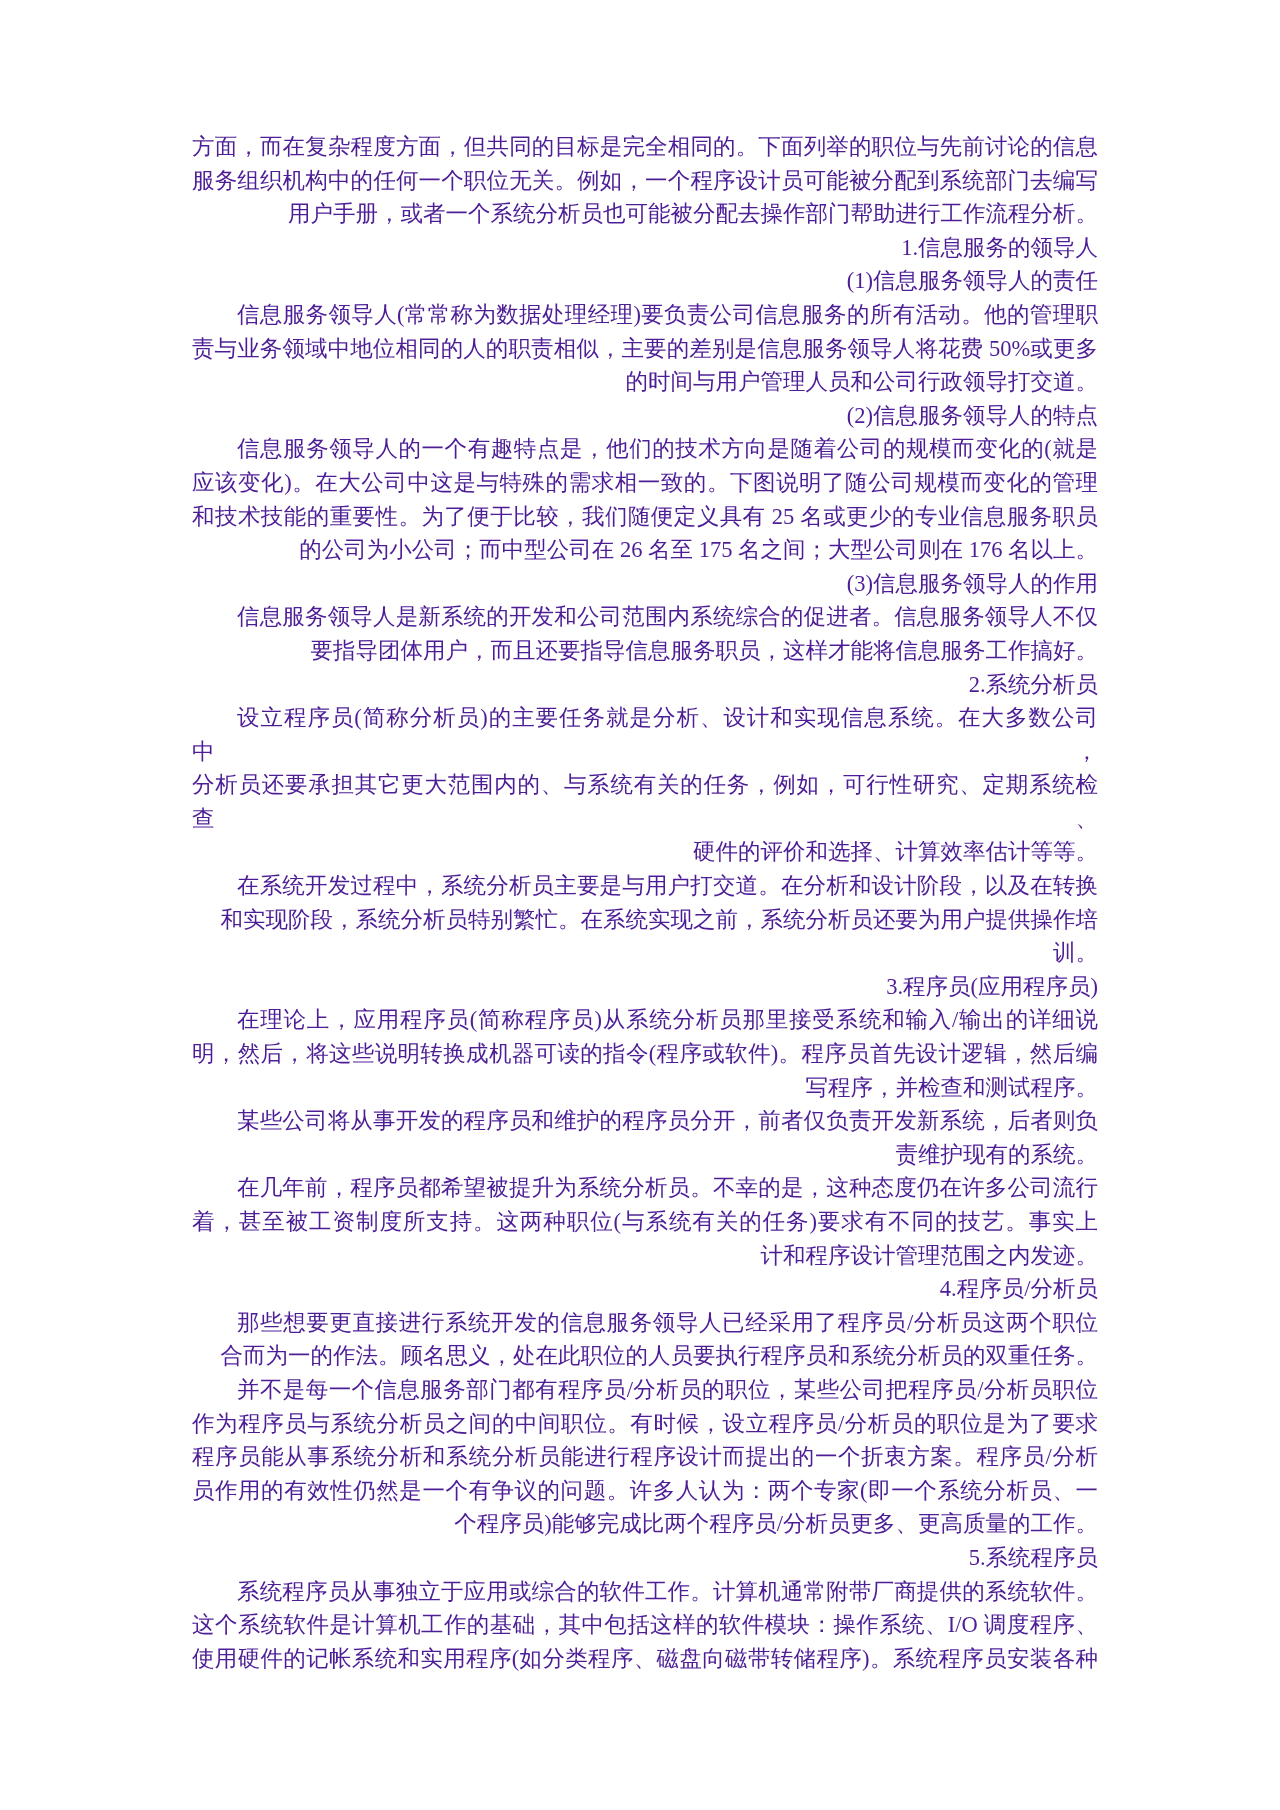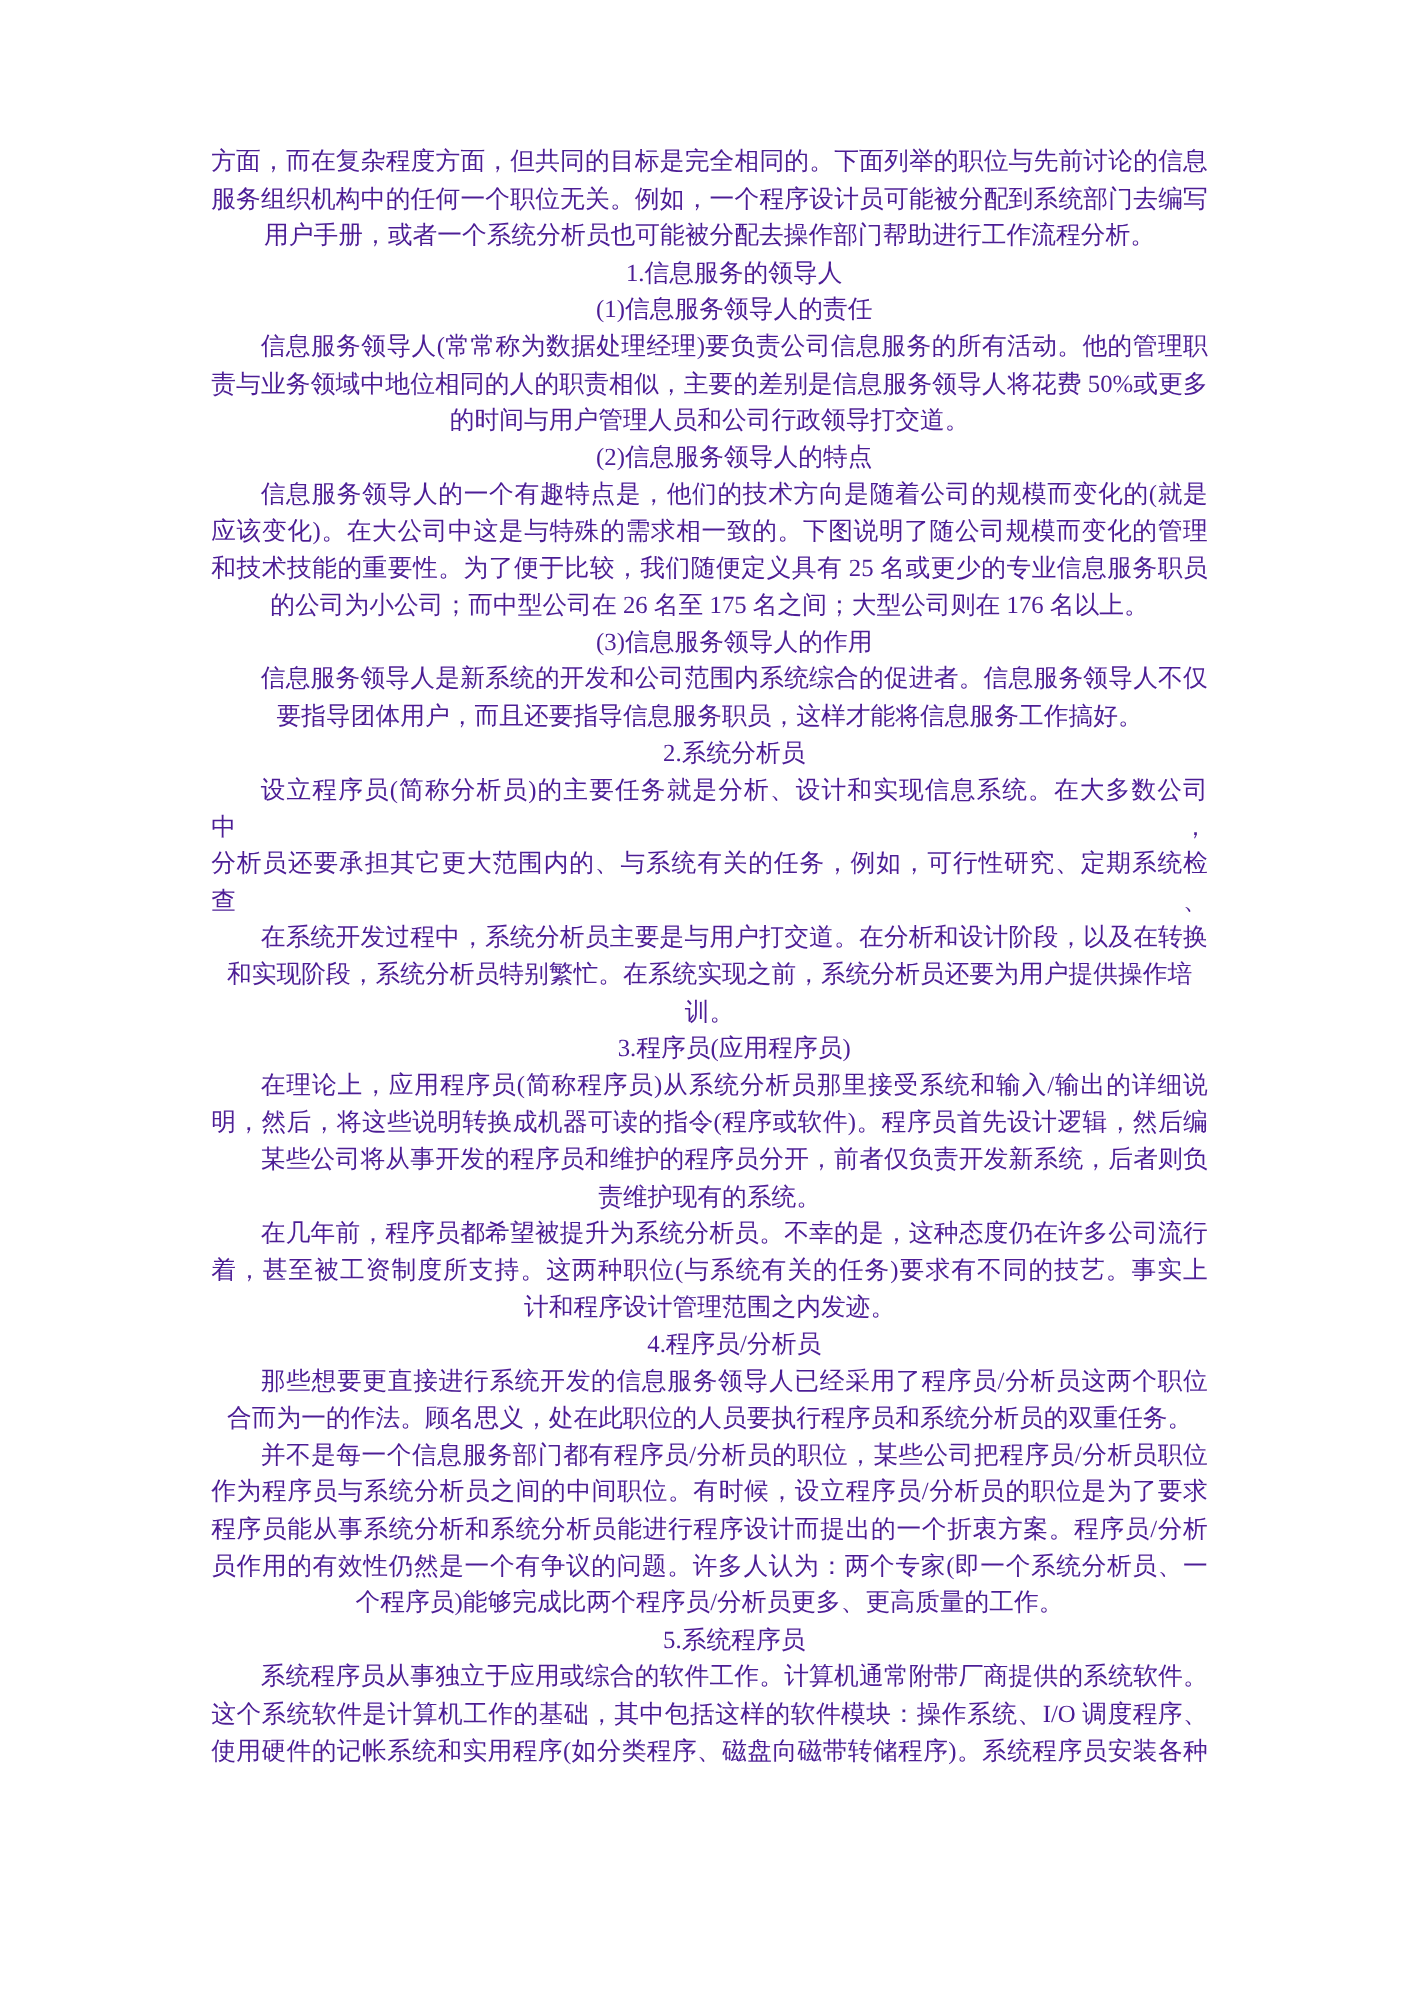--- a/index.html
+++ b/index.html
@@ -26,21 +26,21 @@
     top: 130px;
     left: 192px;
     width: 906px;
     color: #1c1c1c;
     font-size: 22.5px;
     line-height: 33.6px;
     letter-spacing: 0;
   }
   .line {
     white-space: pre-wrap;
-    text-align: center;
+    text-align: right;
   }
   
   .line.j {
     text-align: justify;
     text-align-last: justify;
     text-justify: inter-character;
   }
   
   .line.ind {
     text-indent: 2em;
@@ -63,25 +63,27 @@
       <div class="line ind j">信息服务领导人的一个有趣特点是，他们的技术方向是随着公司的规模而变化的(就是</div>
       <div class="line j">应该变化)。在大公司中这是与特殊的需求相一致的。下图说明了随公司规模而变化的管理</div>
       <div class="line j">和技术技能的重要性。为了便于比较，我们随便定义具有 25 名或更少的专业信息服务职员</div>
       <div class="line">的公司为小公司；而中型公司在 26 名至 175 名之间；大型公司则在 176 名以上。</div>
       <div class="line ind">(3)信息服务领导人的作用</div>
       <div class="line ind j">信息服务领导人是新系统的开发和公司范围内系统综合的促进者。信息服务领导人不仅</div>
       <div class="line">要指导团体用户，而且还要指导信息服务职员，这样才能将信息服务工作搞好。</div>
       <div class="line ind">2.系统分析员</div>
       <div class="line ind j">设立程序员(简称分析员)的主要任务就是分析、设计和实现信息系统。在大多数公司中，</div>
       <div class="line j">分析员还要承担其它更大范围内的、与系统有关的任务，例如，可行性研究、定期系统检查、</div>
+      <div class="line">硬件的评价和选择、计算效率估计等等。</div>
       <div class="line ind j">在系统开发过程中，系统分析员主要是与用户打交道。在分析和设计阶段，以及在转换</div>
       <div class="line">和实现阶段，系统分析员特别繁忙。在系统实现之前，系统分析员还要为用户提供操作培训。</div>
       <div class="line ind">3.程序员(应用程序员)</div>
       <div class="line ind j">在理论上，应用程序员(简称程序员)从系统分析员那里接受系统和输入/输出的详细说</div>
       <div class="line j">明，然后，将这些说明转换成机器可读的指令(程序或软件)。程序员首先设计逻辑，然后编</div>
+      <div class="line">写程序，并检查和测试程序。</div>
       <div class="line ind j">某些公司将从事开发的程序员和维护的程序员分开，前者仅负责开发新系统，后者则负</div>
       <div class="line">责维护现有的系统。</div>
       <div class="line ind j">在几年前，程序员都希望被提升为系统分析员。不幸的是，这种态度仍在许多公司流行</div>
       <div class="line j">着，甚至被工资制度所支持。这两种职位(与系统有关的任务)要求有不同的技艺。事实上</div>
       <div class="line">计和程序设计管理范围之内发迹。</div>
       <div class="line ind">4.程序员/分析员</div>
       <div class="line ind j">那些想要更直接进行系统开发的信息服务领导人已经采用了程序员/分析员这两个职位</div>
       <div class="line">合而为一的作法。顾名思义，处在此职位的人员要执行程序员和系统分析员的双重任务。</div>
       <div class="line ind j">并不是每一个信息服务部门都有程序员/分析员的职位，某些公司把程序员/分析员职位</div>
       <div class="line j">作为程序员与系统分析员之间的中间职位。有时候，设立程序员/分析员的职位是为了要求</div>

